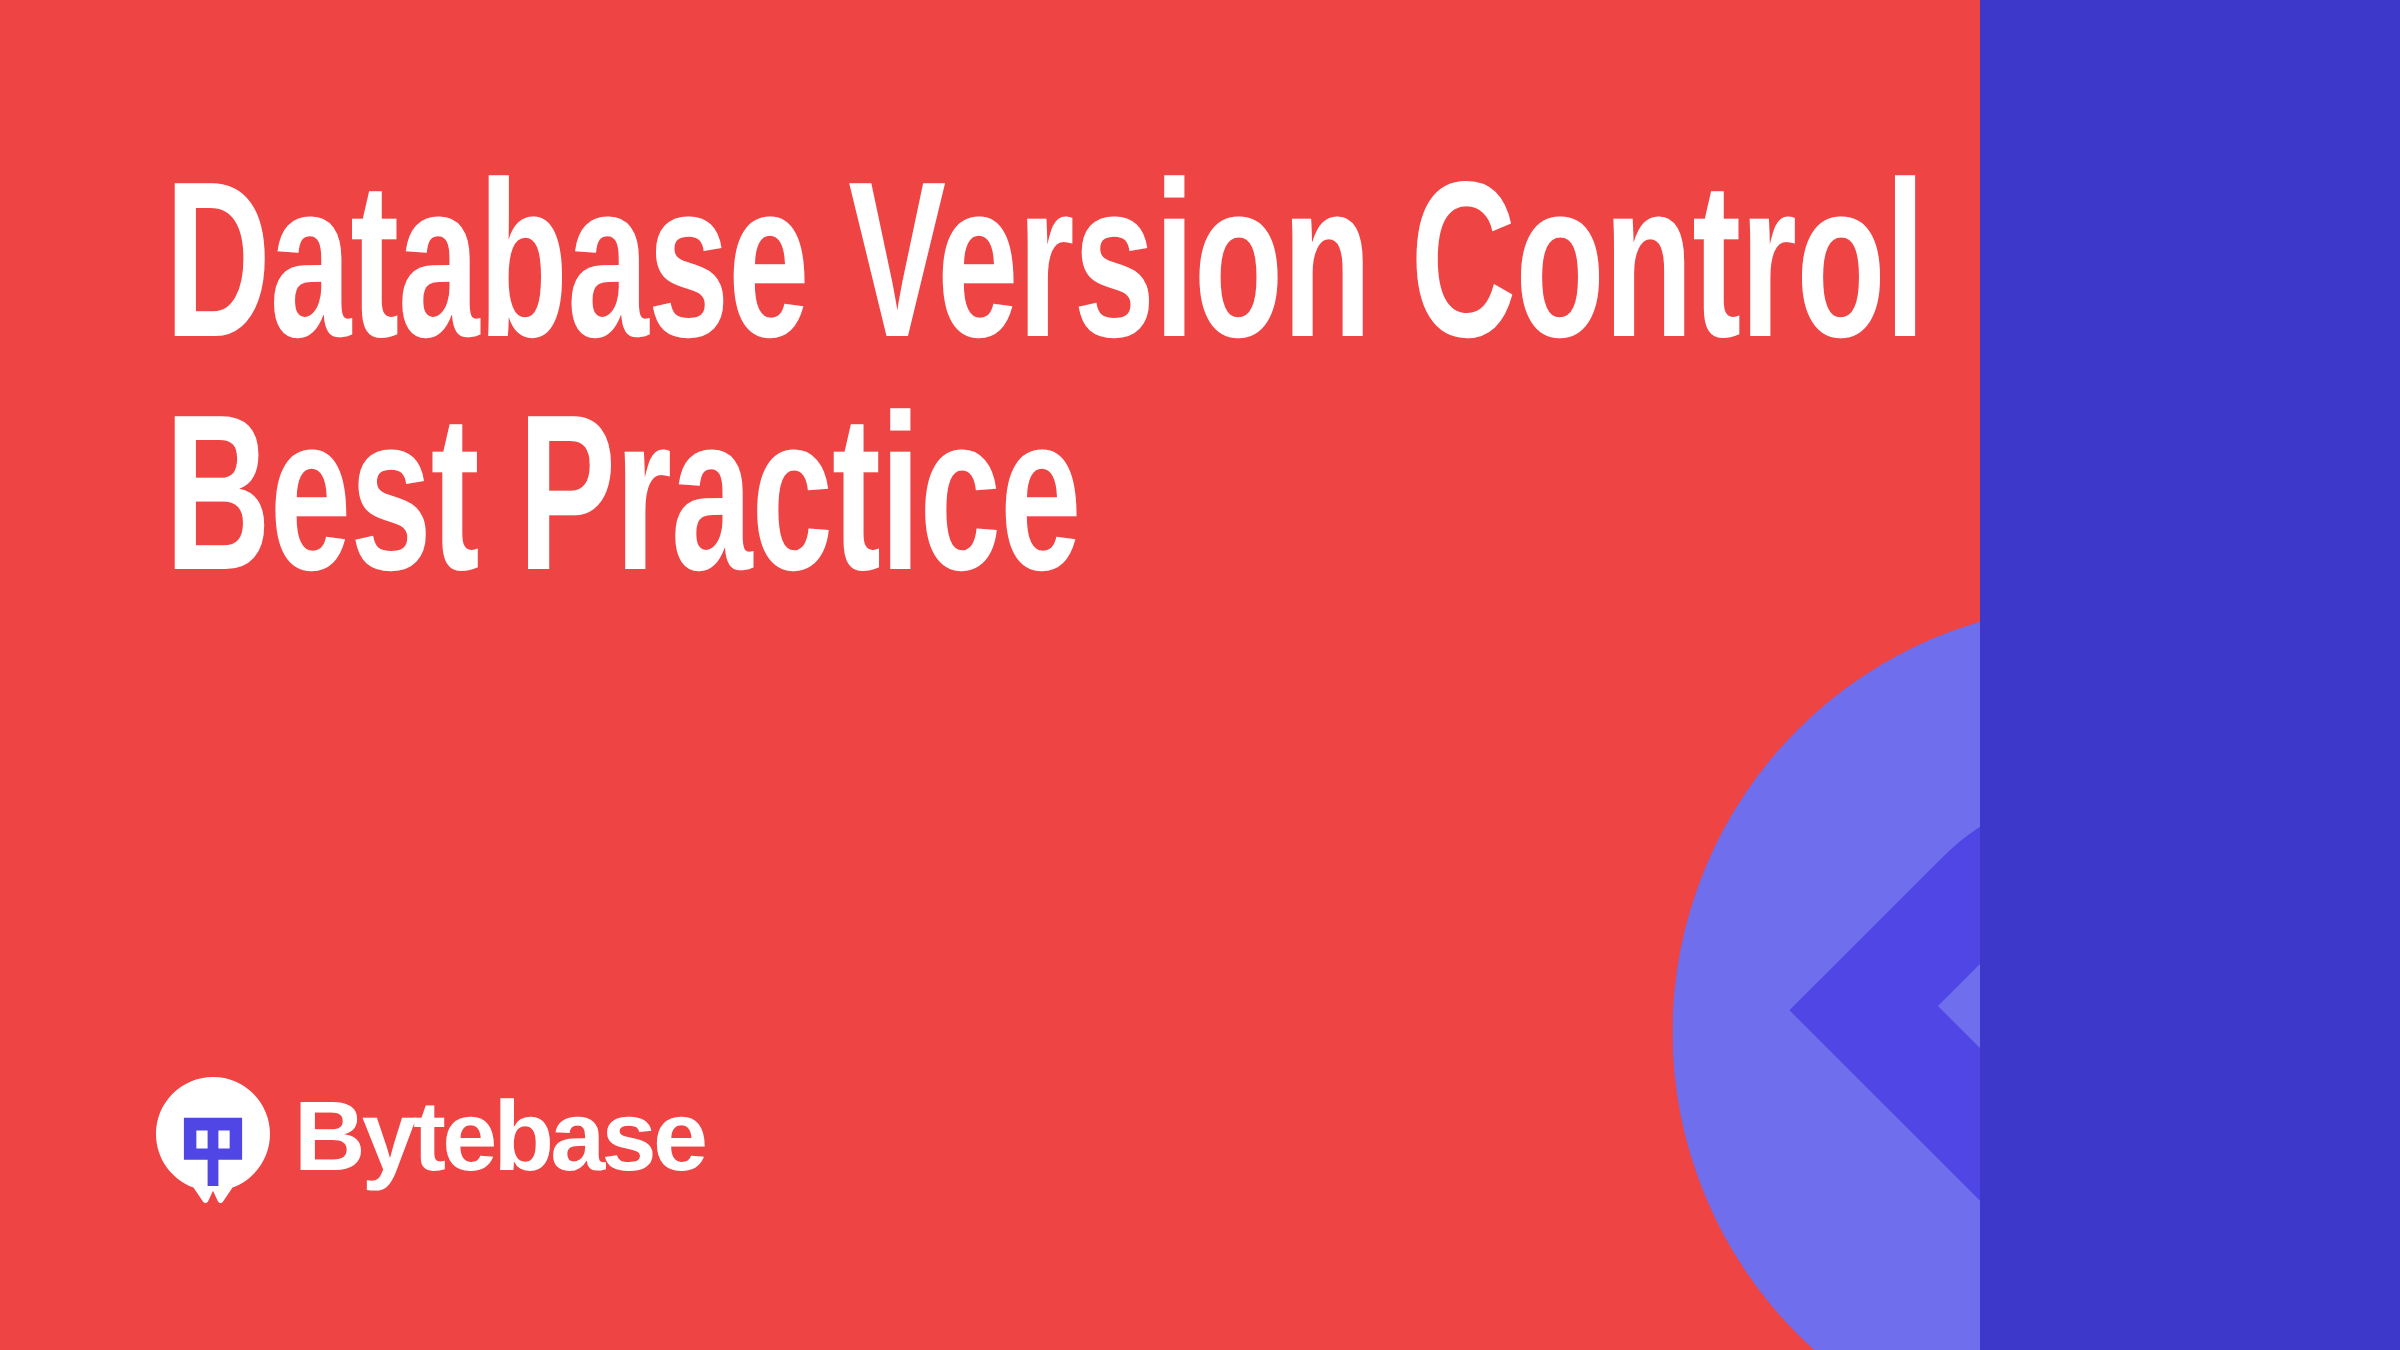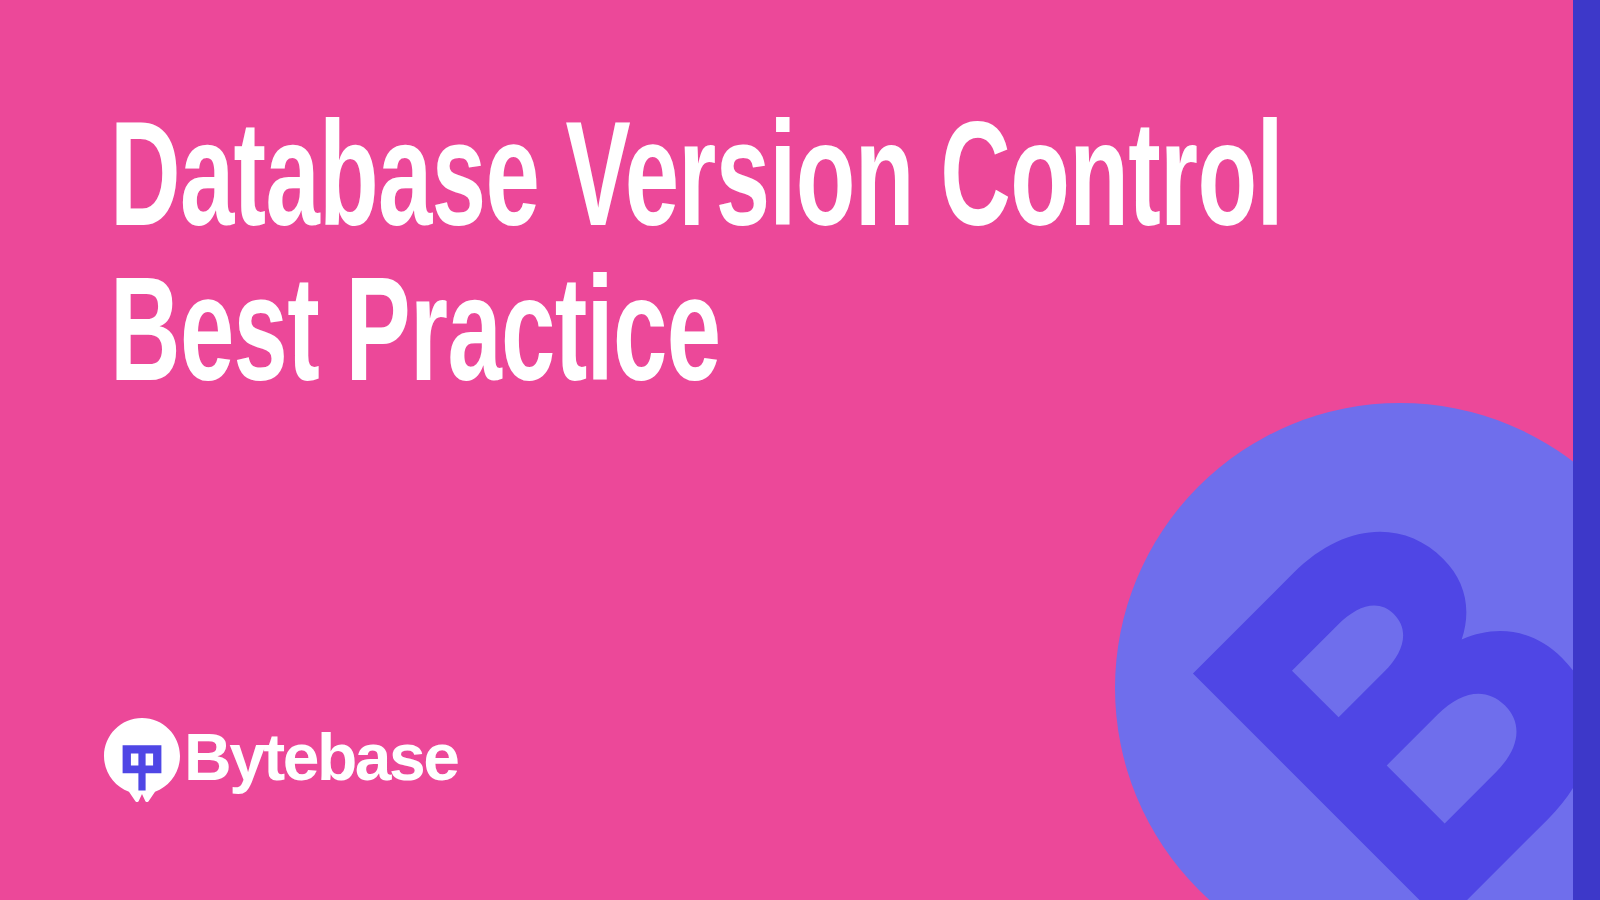--- a/index.html
+++ b/index.html
@@ -7,24 +7,24 @@
     margin: 0;
     padding: 0;
     background: #3d38c9;
   }
   body {
     font-family: "Liberation Sans", sans-serif;
   }
 
   #banner {
     position: relative;
-    width: 1573px;
+    width: 1320px;
     height: 900px;
     overflow: hidden;
-    background: #ec4899;
+    background: #ef4444;
     box-sizing: border-box;
   }
 
   
   #watermark {
     position: absolute;
     left: 1115px;
     top: 403px;
     width: 570px;
     height: 570px;
@@ -58,21 +58,21 @@
     -webkit-font-smoothing: antialiased;
   }
 
   
   #logo-lockup {
     position: absolute;
     left: 104px;
     top: 718px;
     display: flex;
     align-items: center;
-    gap: 4px;
+    gap: 16px;
   }
   #logo-mark {
     width: 76px;
     height: 84px;
     flex: 0 0 auto;
   }
   #logo-mark svg {
     display: block;
     width: 100%;
     height: 100%;

